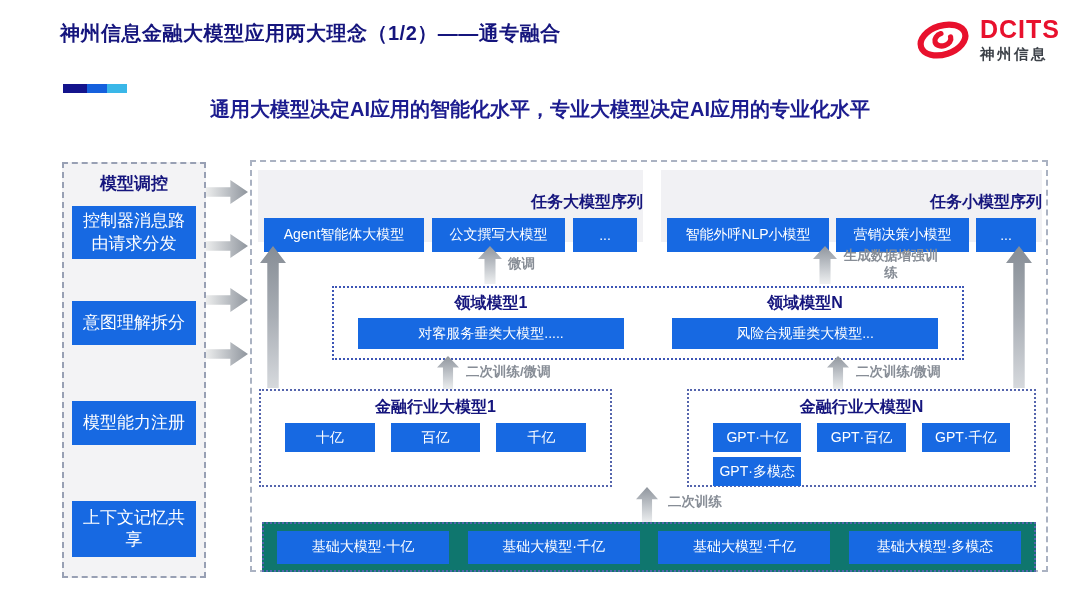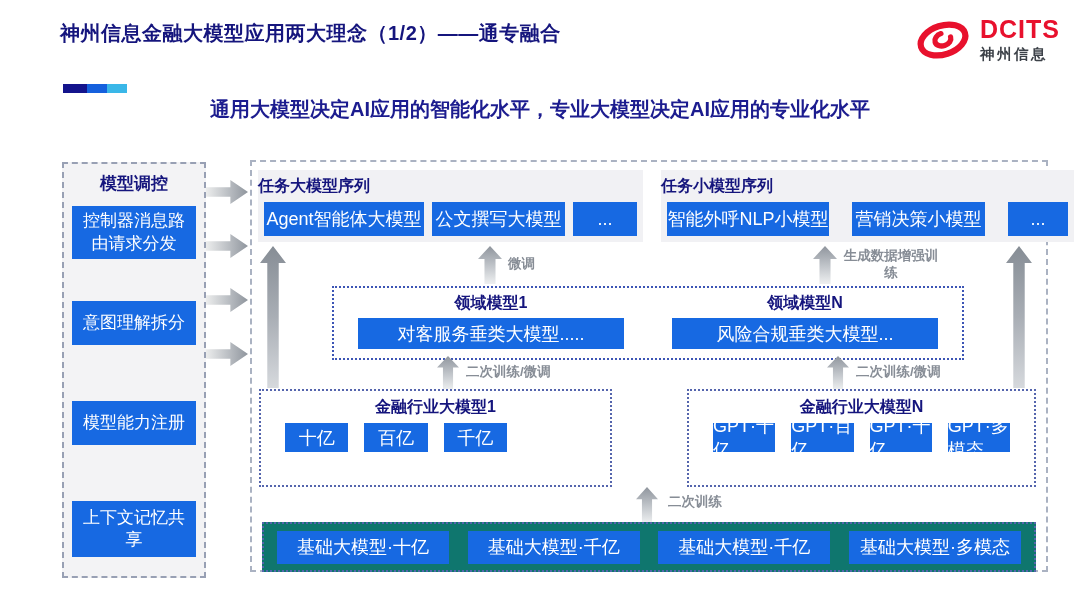--- a/index.html
+++ b/index.html
@@ -48,37 +48,37 @@
   .lblGen{left:841px;top:248px;width:100px;text-align:center;}
   .lblRfL{left:466px;top:364px;}
   .lblRfR{left:856px;top:364px;}
   .lblRetrain{left:668px;top:494px;}
 
   
   .main-box{position:absolute;left:250px;top:160px;width:798px;height:412px;
             border:2px dashed #aab2c2;box-sizing:border-box;}
   .group{position:absolute;background:#f1f1f4;box-sizing:border-box;}
   .tl-group{left:258px;top:170px;width:385px;height:72px;}
-  .ts-group{left:661px;top:170px;width:413px;height:72px;}
-  .group-title{text-align:left;font-size:16px;font-weight:bold;color:#15157d;margin:6px 0 5px;}
+  .ts-group{left:661px;top:170px;width:381px;height:72px;}
+  .group-title{text-align:right;font-size:16px;font-weight:bold;color:#15157d;margin:22px 0 5px;}
   .btn-row{display:flex;justify-content:space-between;padding:0 6px;}
-  .btn{background:#1769e2;color:#fff;font-size:18px;display:flex;align-items:center;justify-content:center;box-sizing:border-box;}
+  .btn{background:#1769e2;color:#fff;font-size:14px;display:flex;align-items:center;justify-content:center;box-sizing:border-box;}
   .btn-row .btn{height:34px;}
 
   .domain-box{position:absolute;left:332px;top:286px;width:632px;height:74px;
               border:2px dotted #3c55b5;box-sizing:border-box;display:flex;background:#fff;}
   .domain-sec{flex:1;display:flex;flex-direction:column;align-items:center;}
   .domain-title{font-size:16px;font-weight:bold;color:#15157d;margin-top:5px;}
   .domain-btn{margin-top:4px;width:85%;height:31px;}
 
   .ind-box{position:absolute;border:2px dotted #5565ad;box-sizing:border-box;background:#fff;}
   .ind1{left:259px;top:389px;width:353px;height:98px;}
   .ind2{left:687px;top:389px;width:349px;height:98px;}
   .ind-title{text-align:center;font-size:16px;font-weight:bold;color:#15157d;margin-top:6px;}
-  .ind-grid{display:grid;grid-template-columns:1fr 1fr 1fr 1fr;gap:5px 16px;padding:5px 24px 0;}
+  .ind-grid{display:grid;grid-template-columns:1fr 1fr 1fr;gap:5px 16px;padding:5px 24px 0;}
   .ind-grid .btn{height:29px;}
 
   .base-box{position:absolute;left:262px;top:522px;width:774px;height:50px;border:2px dotted #5565ad;
             box-sizing:border-box;background:#0f766e;display:flex;align-items:center;justify-content:space-between;padding:0 13px;}
   .base-box .btn{width:172px;height:33px;}
 </style>
 </head>
 <body>
 
 <div class="page">

